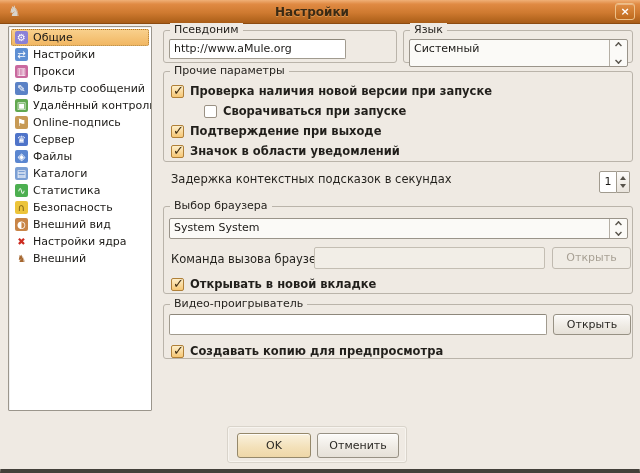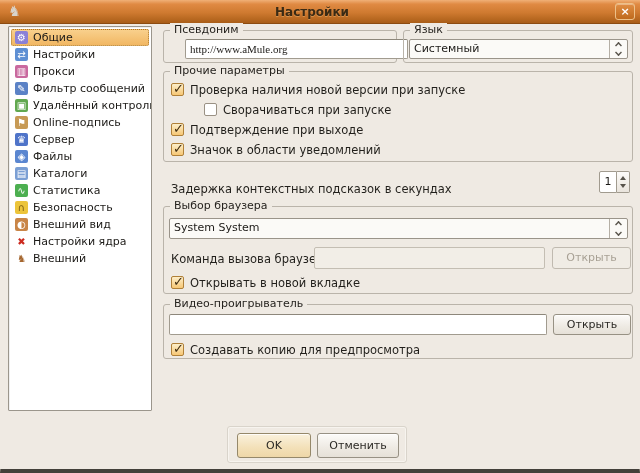--- a/index.html
+++ b/index.html
@@ -86,21 +86,21 @@
   }
   .combo .arrows{
     position:absolute; right:0; top:0; bottom:0; width:18px;
     border-left:1px solid #b5afa5;
   }
   .chev{ position:absolute; left:5px; width:7px; height:7px; }
   .chev.up{ top:2px; border-left:2px solid #57534b; border-top:2px solid #57534b; transform:rotate(45deg) scale(.7); }
   .chev.dn{ bottom:2px; border-right:2px solid #57534b; border-bottom:2px solid #57534b; transform:rotate(45deg) scale(.7); }
 
   
-  .cbrow{ position:absolute; display:flex; align-items:flex-start; height:15px; }
+  .cbrow{ position:absolute; display:flex; align-items:flex-end; height:15px;font-weight:bold; }
   .cb{
     width:13px; height:13px; margin-right:6px; flex:0 0 13px;
     background:#fff; border:1px solid #9a9184; border-radius:2px;
     position:relative;
   }
   .cb.checked{
     background:linear-gradient(#fdeec9,#f6c775);
     border-color:#b08038;
   }
   .cb.checked::after{
@@ -214,26 +214,26 @@
         <span>Настройки ядра</span>
       </div>
       <div class="lrow">
         <span class="ic" style="color: rgb(165, 102, 47);">♞</span>
         <span>Внешний</span>
       </div>
     </div>
 
     <div class="frame" style="left:163px;top:6px;width:234px;height:33px;">
       <span class="legend">Псевдоним</span>
-      <div class="entry" style="left:21px;top:8px;width:223px;height:20px;font-family:Liberation Serif, serif;">http://www.aMule.org</div>
+      <div class="entry" style="left:5px;top:8px;width:177px;height:20px;">http://www.aMule.org</div>
     </div>
 
     <div class="frame" style="left:403px;top:6px;width:230px;height:33px;">
       <span class="legend">Язык</span>
-      <div class="combo" style="left:5px;top:8px;width:219px;height:20px;">
+      <div class="combo" style="left:5px;top:8px;width:219px;height:28px;">
         <span>Системный</span>
         <span class="arrows">
             <span class="chev up"></span>
             <span class="chev dn"></span>
           </span>
       </div>
     </div>
 
     <div class="frame" style="left:163px;top:47px;width:470px;height:91px;">
       <span class="legend">Прочие параметры</span>
@@ -248,21 +248,21 @@
       </div>
       <div class="cbrow" style="left:7px;top:51px;">
         <span class="cb checked"></span>
         <span class="cblabel">Подтверждение при выходе</span>
       </div>
       <div class="cbrow" style="left:7px;top:71px;">
         <span class="cb checked"></span>
         <span class="cblabel">Значок в области уведомлений</span>
       </div>
 
-      <span class="plainlabel" style="left:7px;top:110px;">Задержка контекстных подсказок в секундах</span>
+      <span class="plainlabel" style="left:7px;top:100px;">Задержка контекстных подсказок в секундах</span>
       <div class="spin" style="left:435px;top:99px;">
         <span class="field">1</span>
         <span class="btns">
           <span class="tri-up"></span>
           <span class="tri-dn"></span>
         </span>
       </div>
     </div>
 
     <div class="frame" style="left:163px;top:182px;width:470px;height:88px;">

